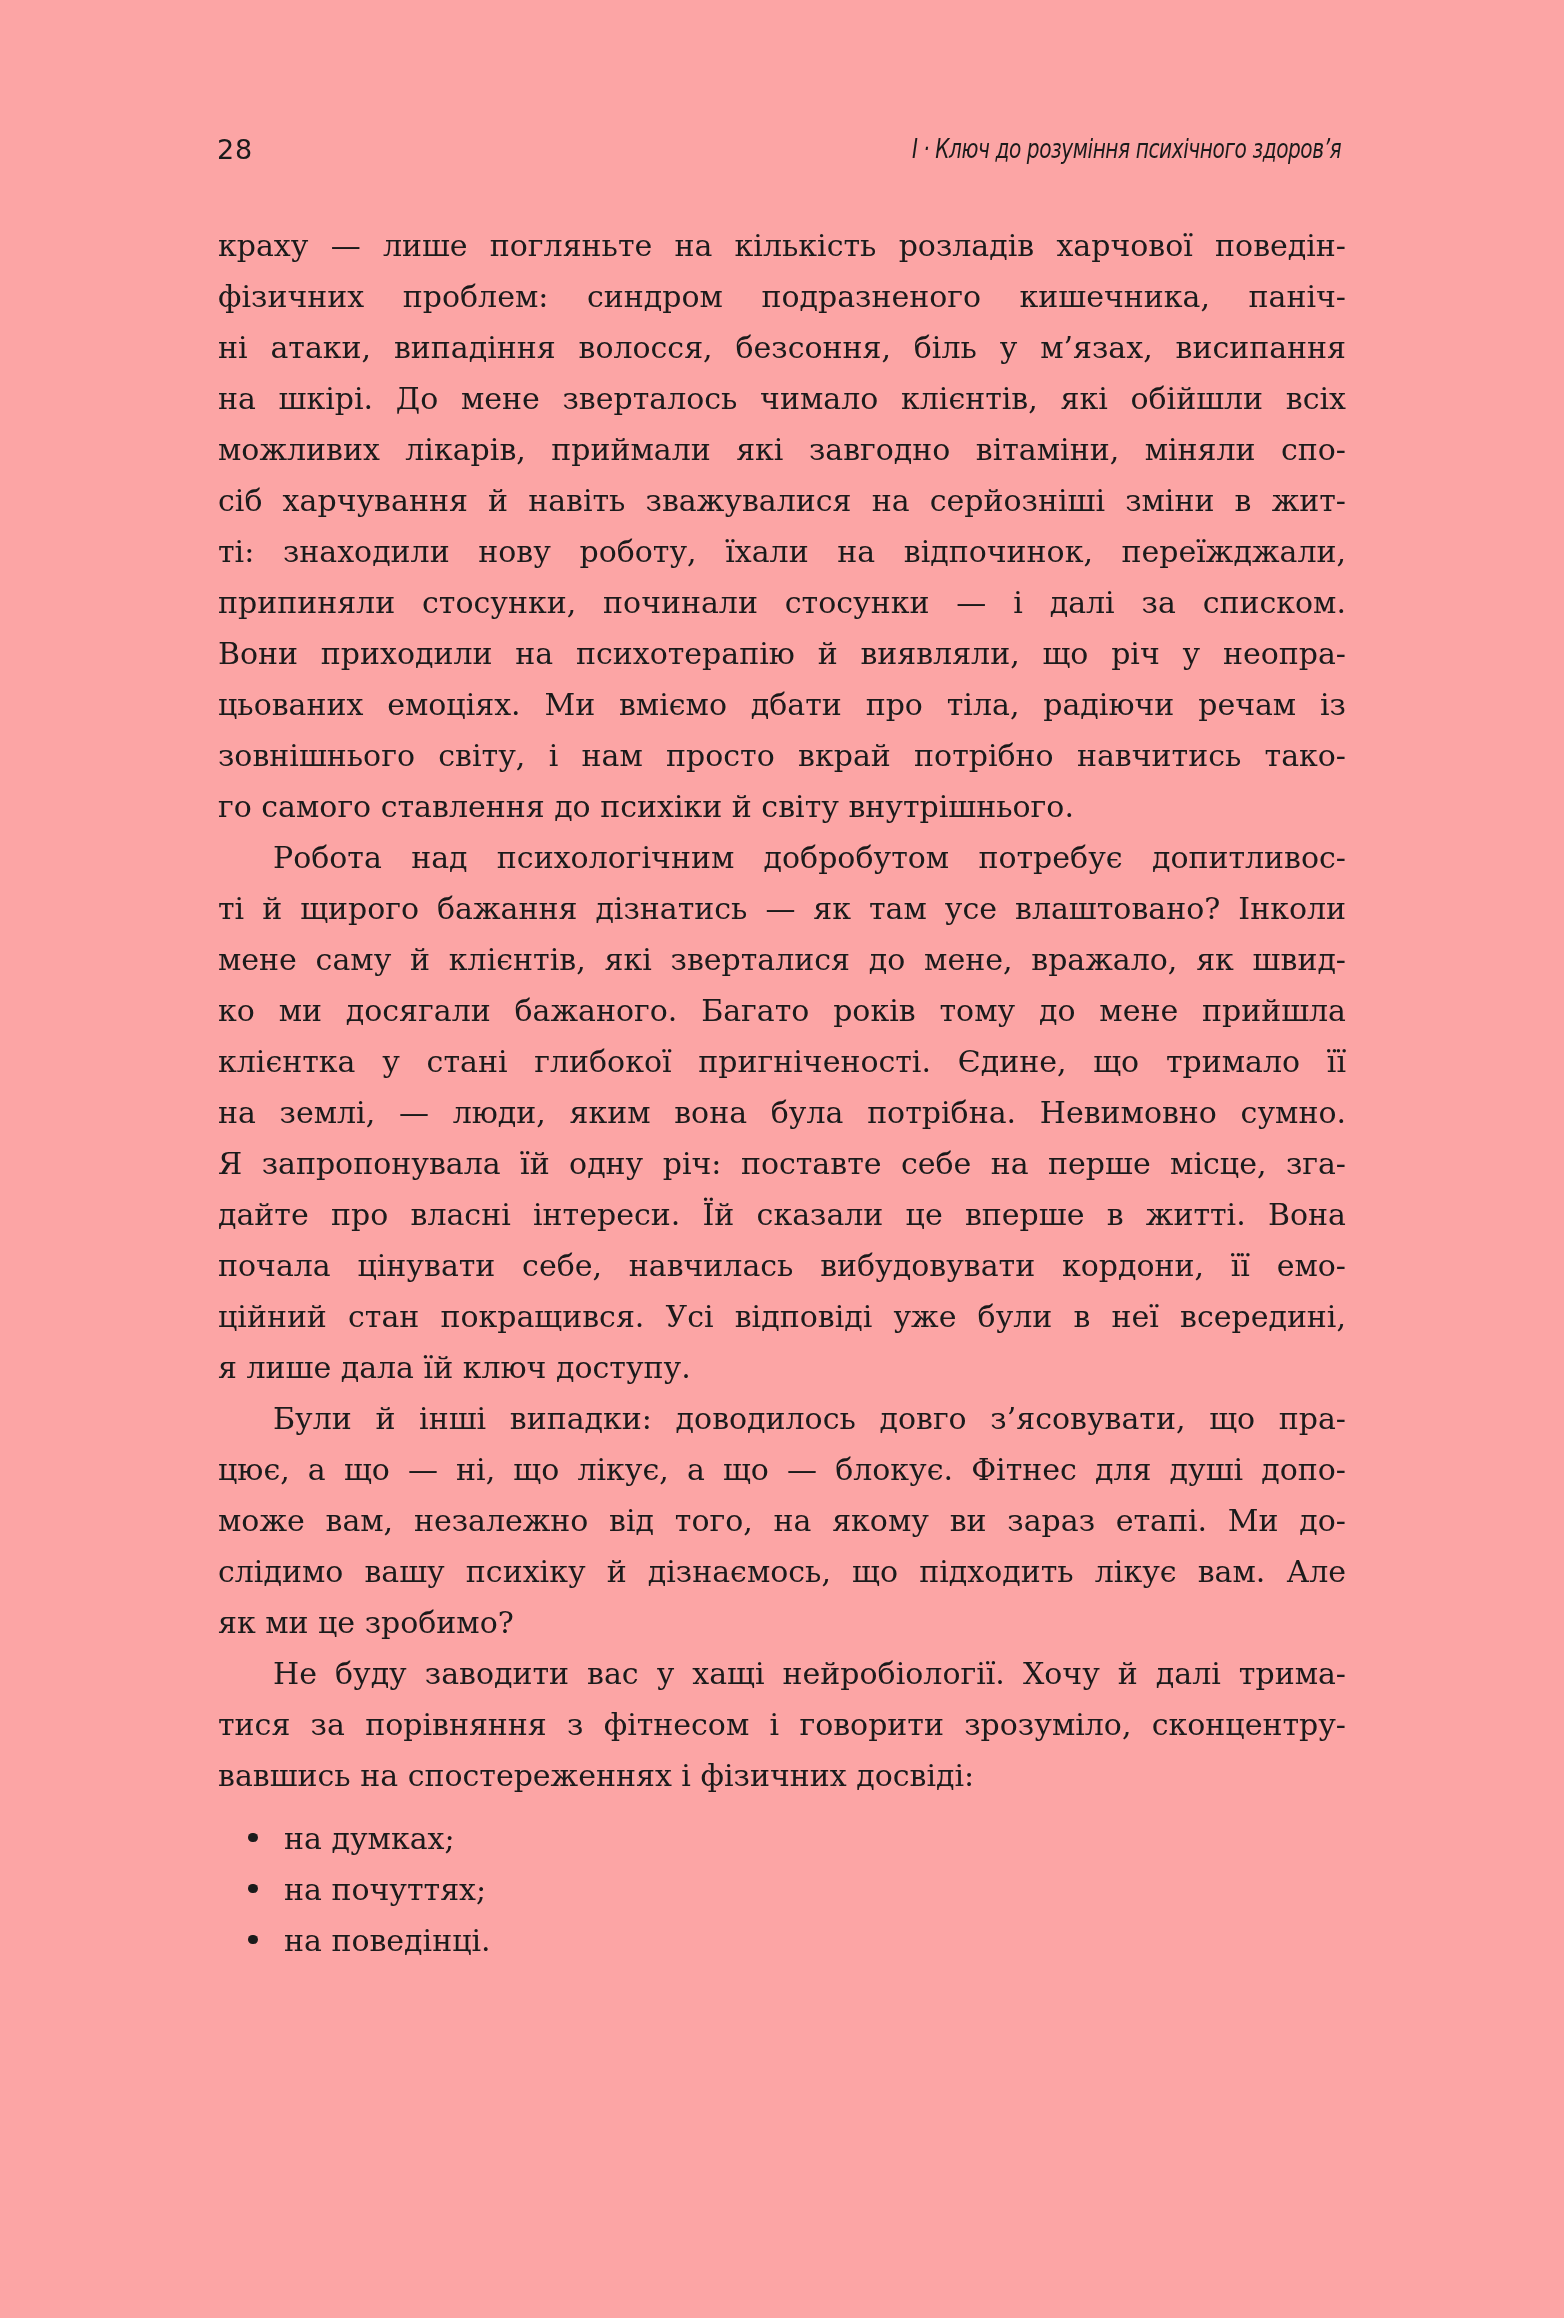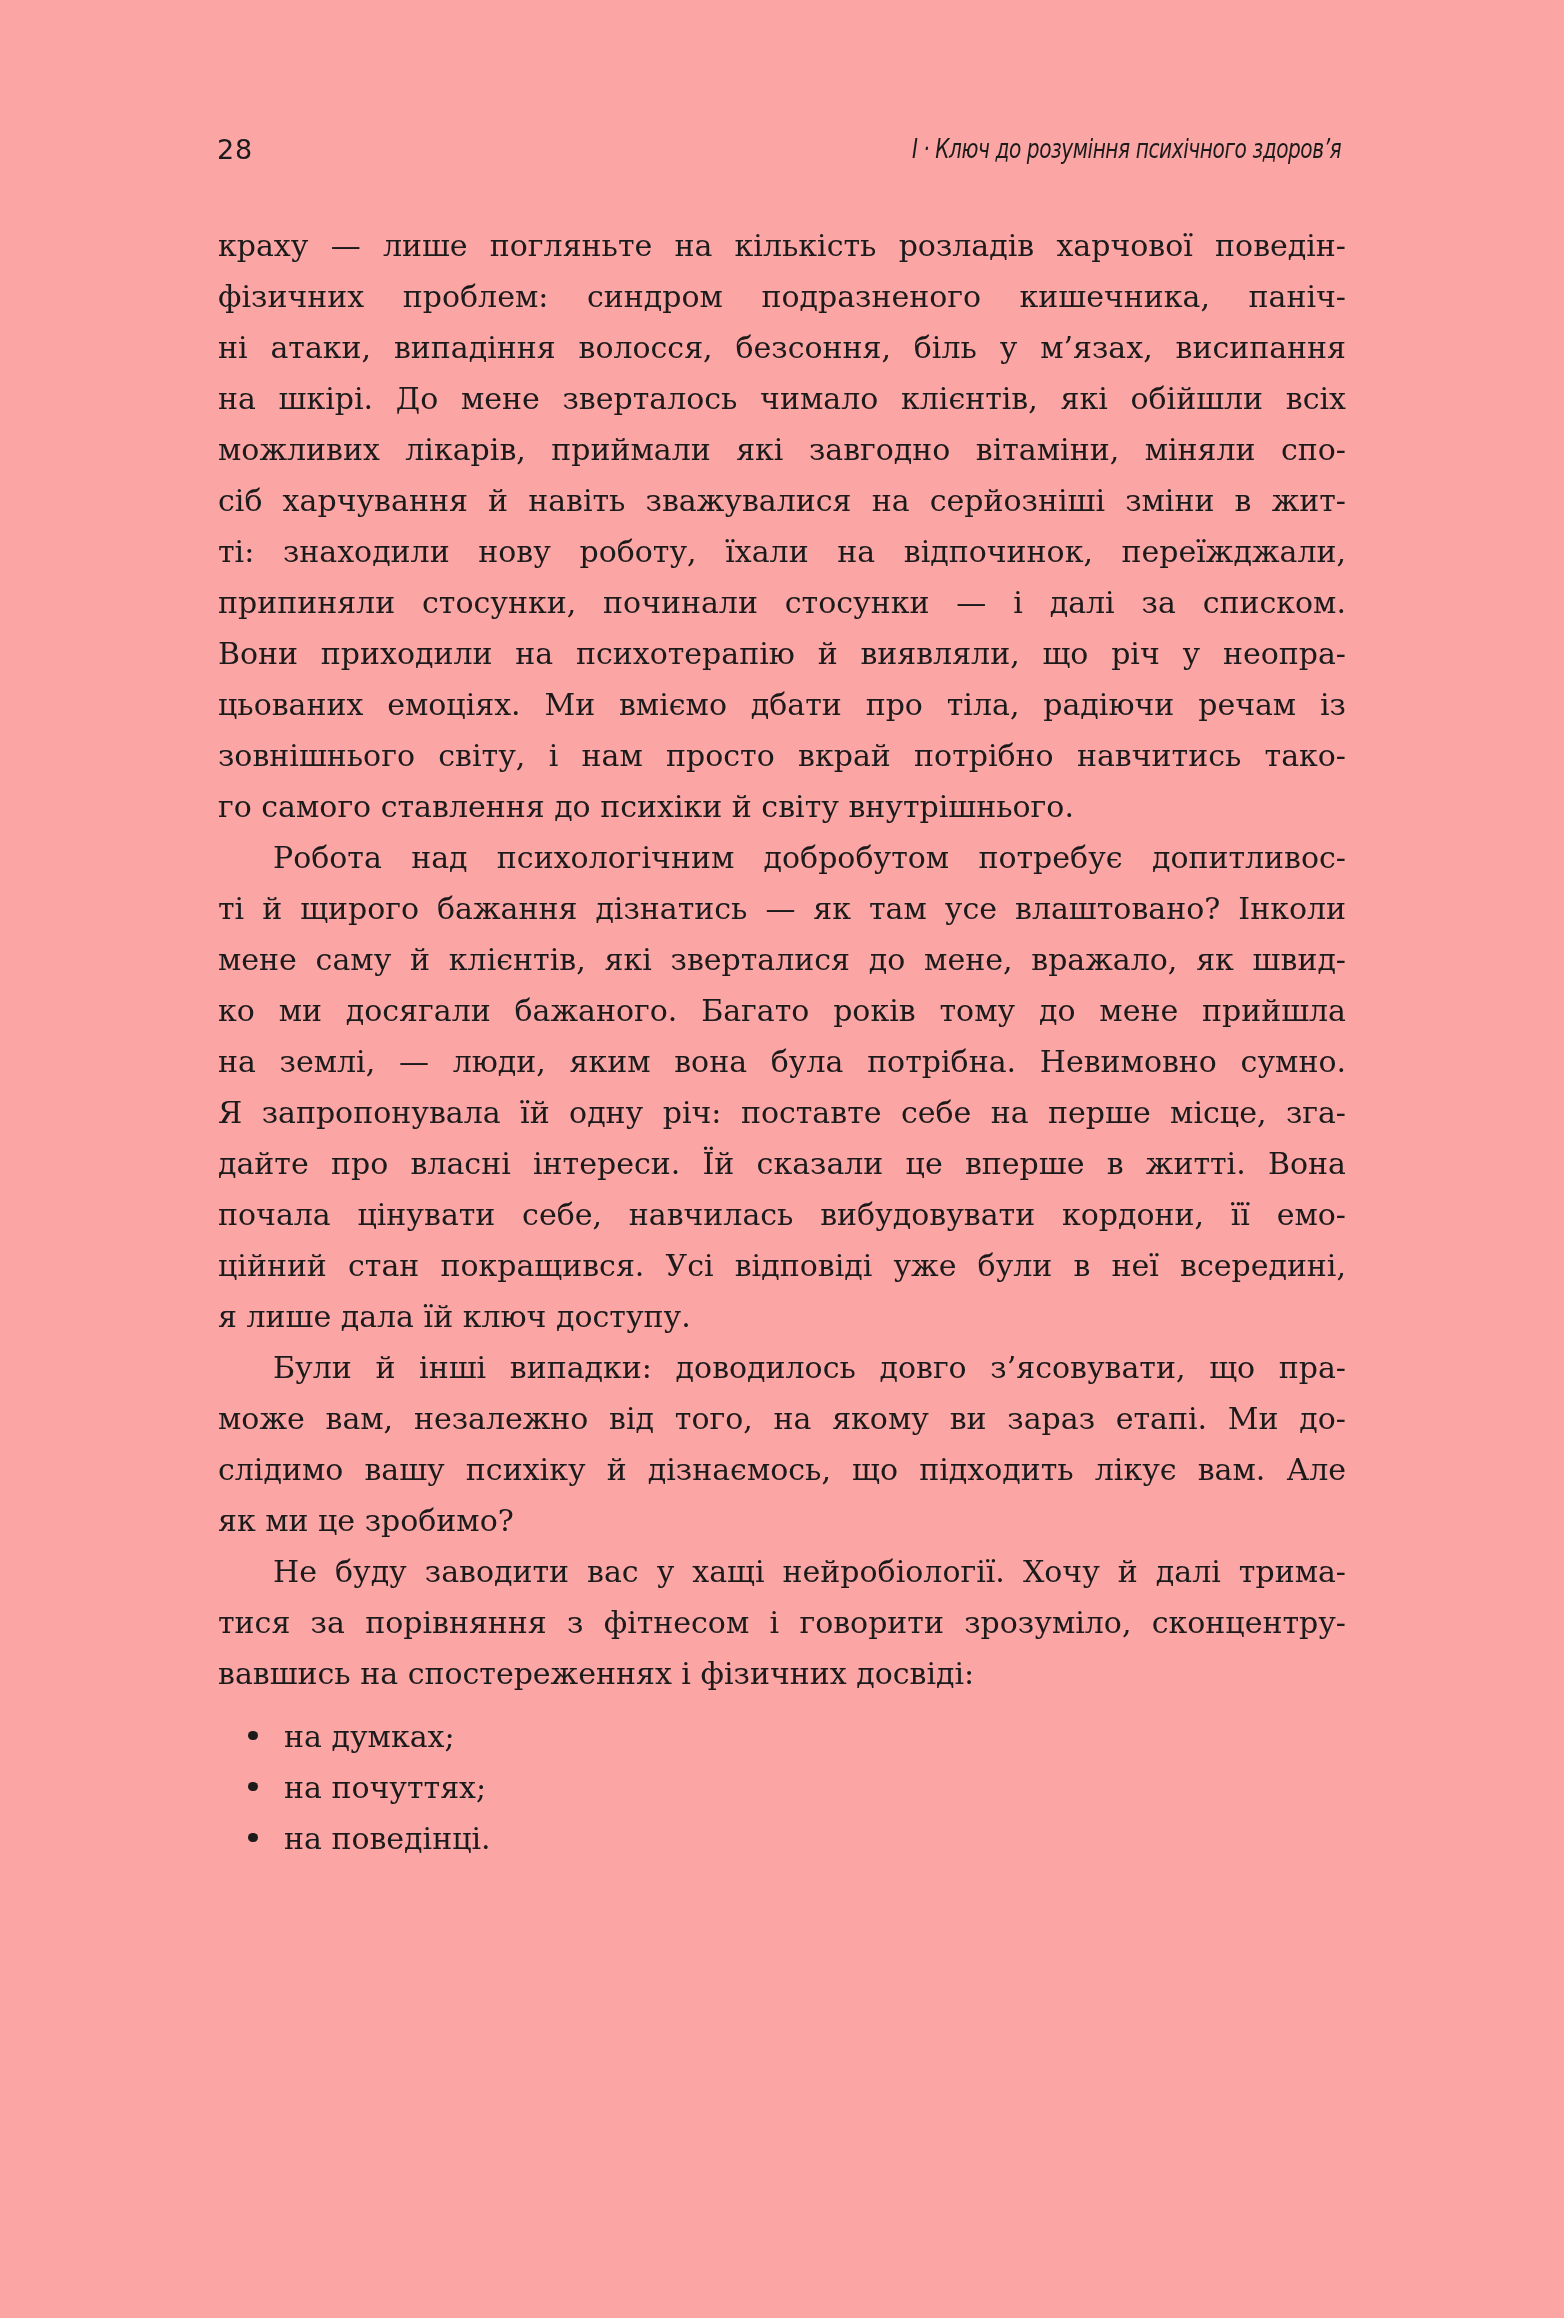--- a/index.html
+++ b/index.html
@@ -132,30 +132,32 @@
       <span class="line"><span class="t">цьованих емоціях. Ми вміємо дбати про тіла, радіючи речам із</span></span>
       <span class="line"><span class="t">зовнішнього світу, і нам просто вкрай потрібно навчитись тако-</span></span>
       <span class="line last"><span class="t">го самого ставлення до психіки й світу внутрішнього.</span></span>
     </div>
 
     <div class="paragraph">
       <span class="line indent"><span class="t">Робота над психологічним добробутом потребує допитливос-</span></span>
       <span class="line"><span class="t">ті й щирого бажання дізнатись — як там усе влаштовано? Інколи</span></span>
       <span class="line"><span class="t">мене саму й клієнтів, які зверталися до мене, вражало, як швид-</span></span>
       <span class="line"><span class="t">ко ми досягали бажаного. Багато років тому до мене прийшла</span></span>
+      <span class="line"><span class="t">клієнтка у стані глибокої пригніченості. Єдине, що тримало її</span></span>
       <span class="line"><span class="t">на землі, — люди, яким вона була потрібна. Невимовно сумно.</span></span>
       <span class="line"><span class="t">Я запропонувала їй одну річ: поставте себе на перше місце, зга-</span></span>
       <span class="line"><span class="t">дайте про власні інтереси. Їй сказали це вперше в житті. Вона</span></span>
       <span class="line"><span class="t">почала цінувати себе, навчилась вибудовувати кордони, її емо-</span></span>
       <span class="line"><span class="t">ційний стан покращився. Усі відповіді уже були в неї всередині,</span></span>
       <span class="line last"><span class="t">я лише дала їй ключ доступу.</span></span>
     </div>
 
     <div class="paragraph">
       <span class="line indent"><span class="t">Були й інші випадки: доводилось довго з’ясовувати, що пра-</span></span>
+      <span class="line"><span class="t">цює, а що — ні, що лікує, а що — блокує. Фітнес для душі допо-</span></span>
       <span class="line"><span class="t">може вам, незалежно від того, на якому ви зараз етапі. Ми до-</span></span>
       <span class="line"><span class="t">слідимо вашу психіку й дізнаємось, що підходить лікує вам. Але</span></span>
       <span class="line last"><span class="t">як ми це зробимо?</span></span>
     </div>
 
     <div class="paragraph">
       <span class="line indent"><span class="t">Не буду заводити вас у хащі нейробіології. Хочу й далі трима-</span></span>
       <span class="line"><span class="t">тися за порівняння з фітнесом і говорити зрозуміло, сконцентру-</span></span>
       <span class="line last"><span class="t">вавшись на спостереженнях і фізичних досвіді:</span></span>
     </div>

